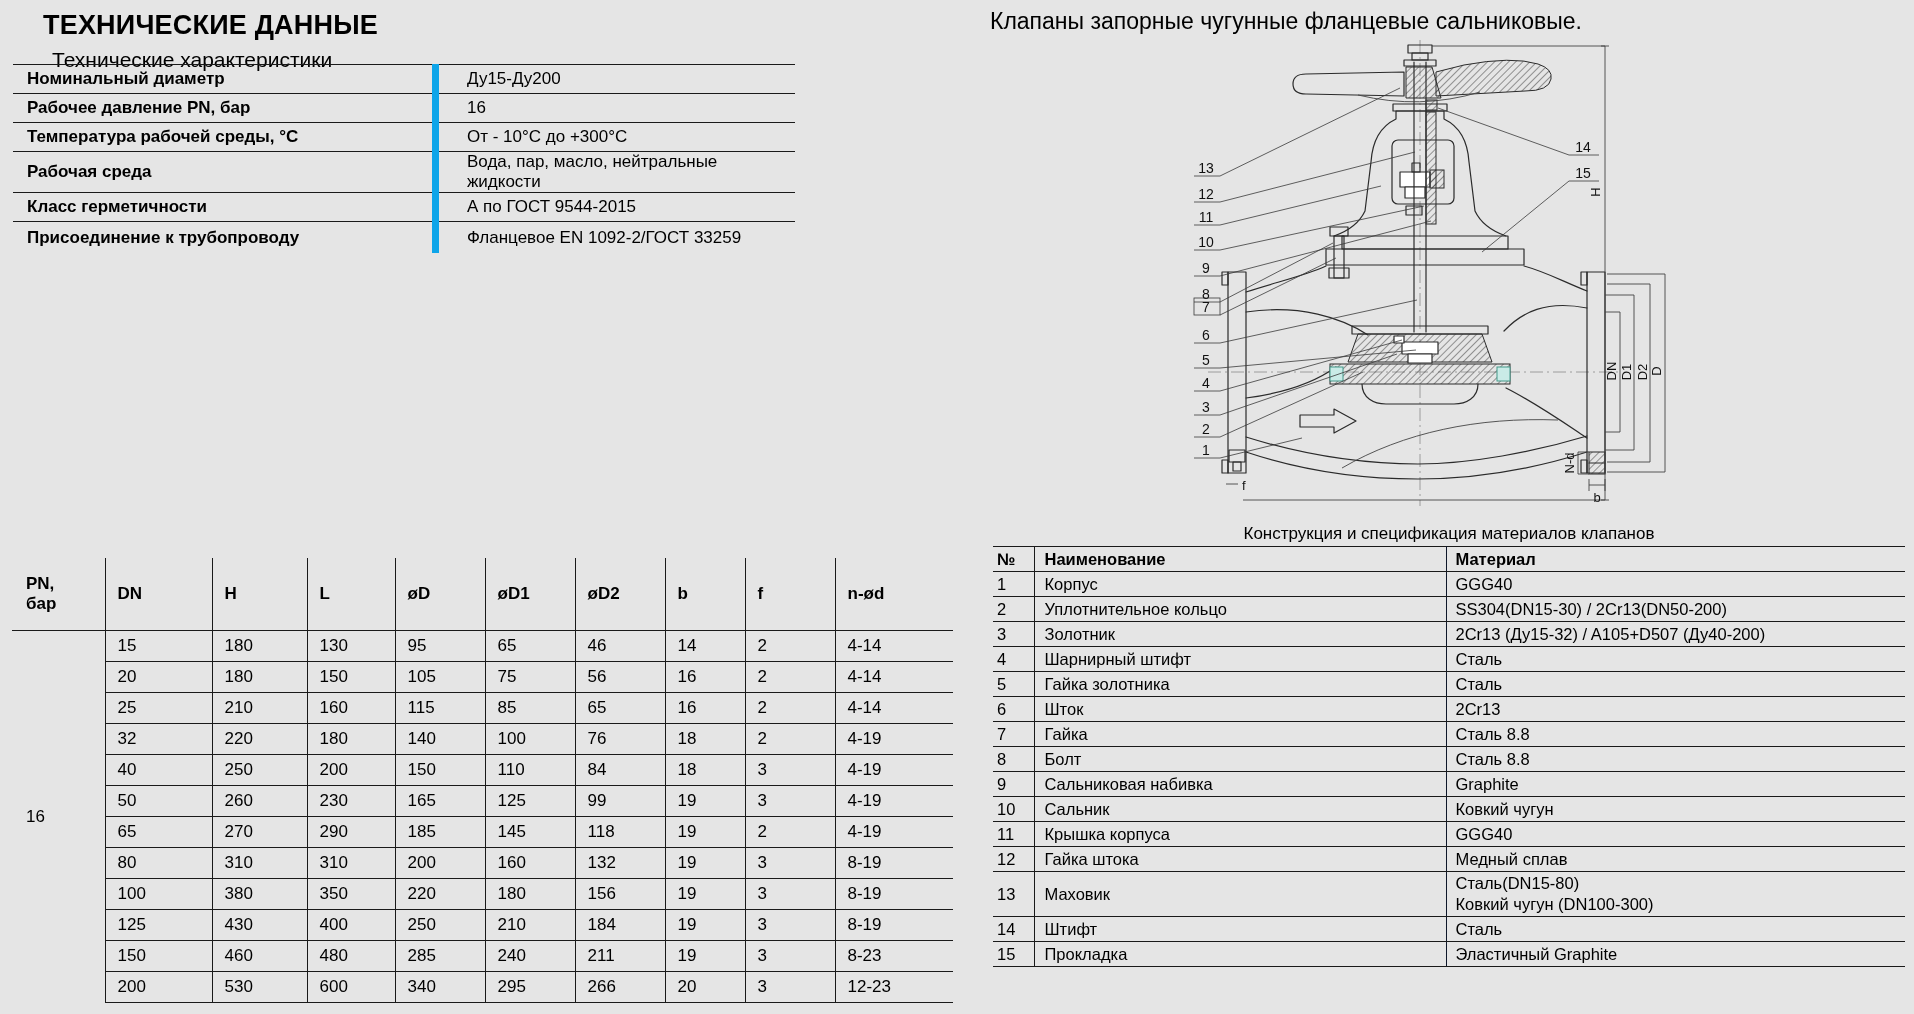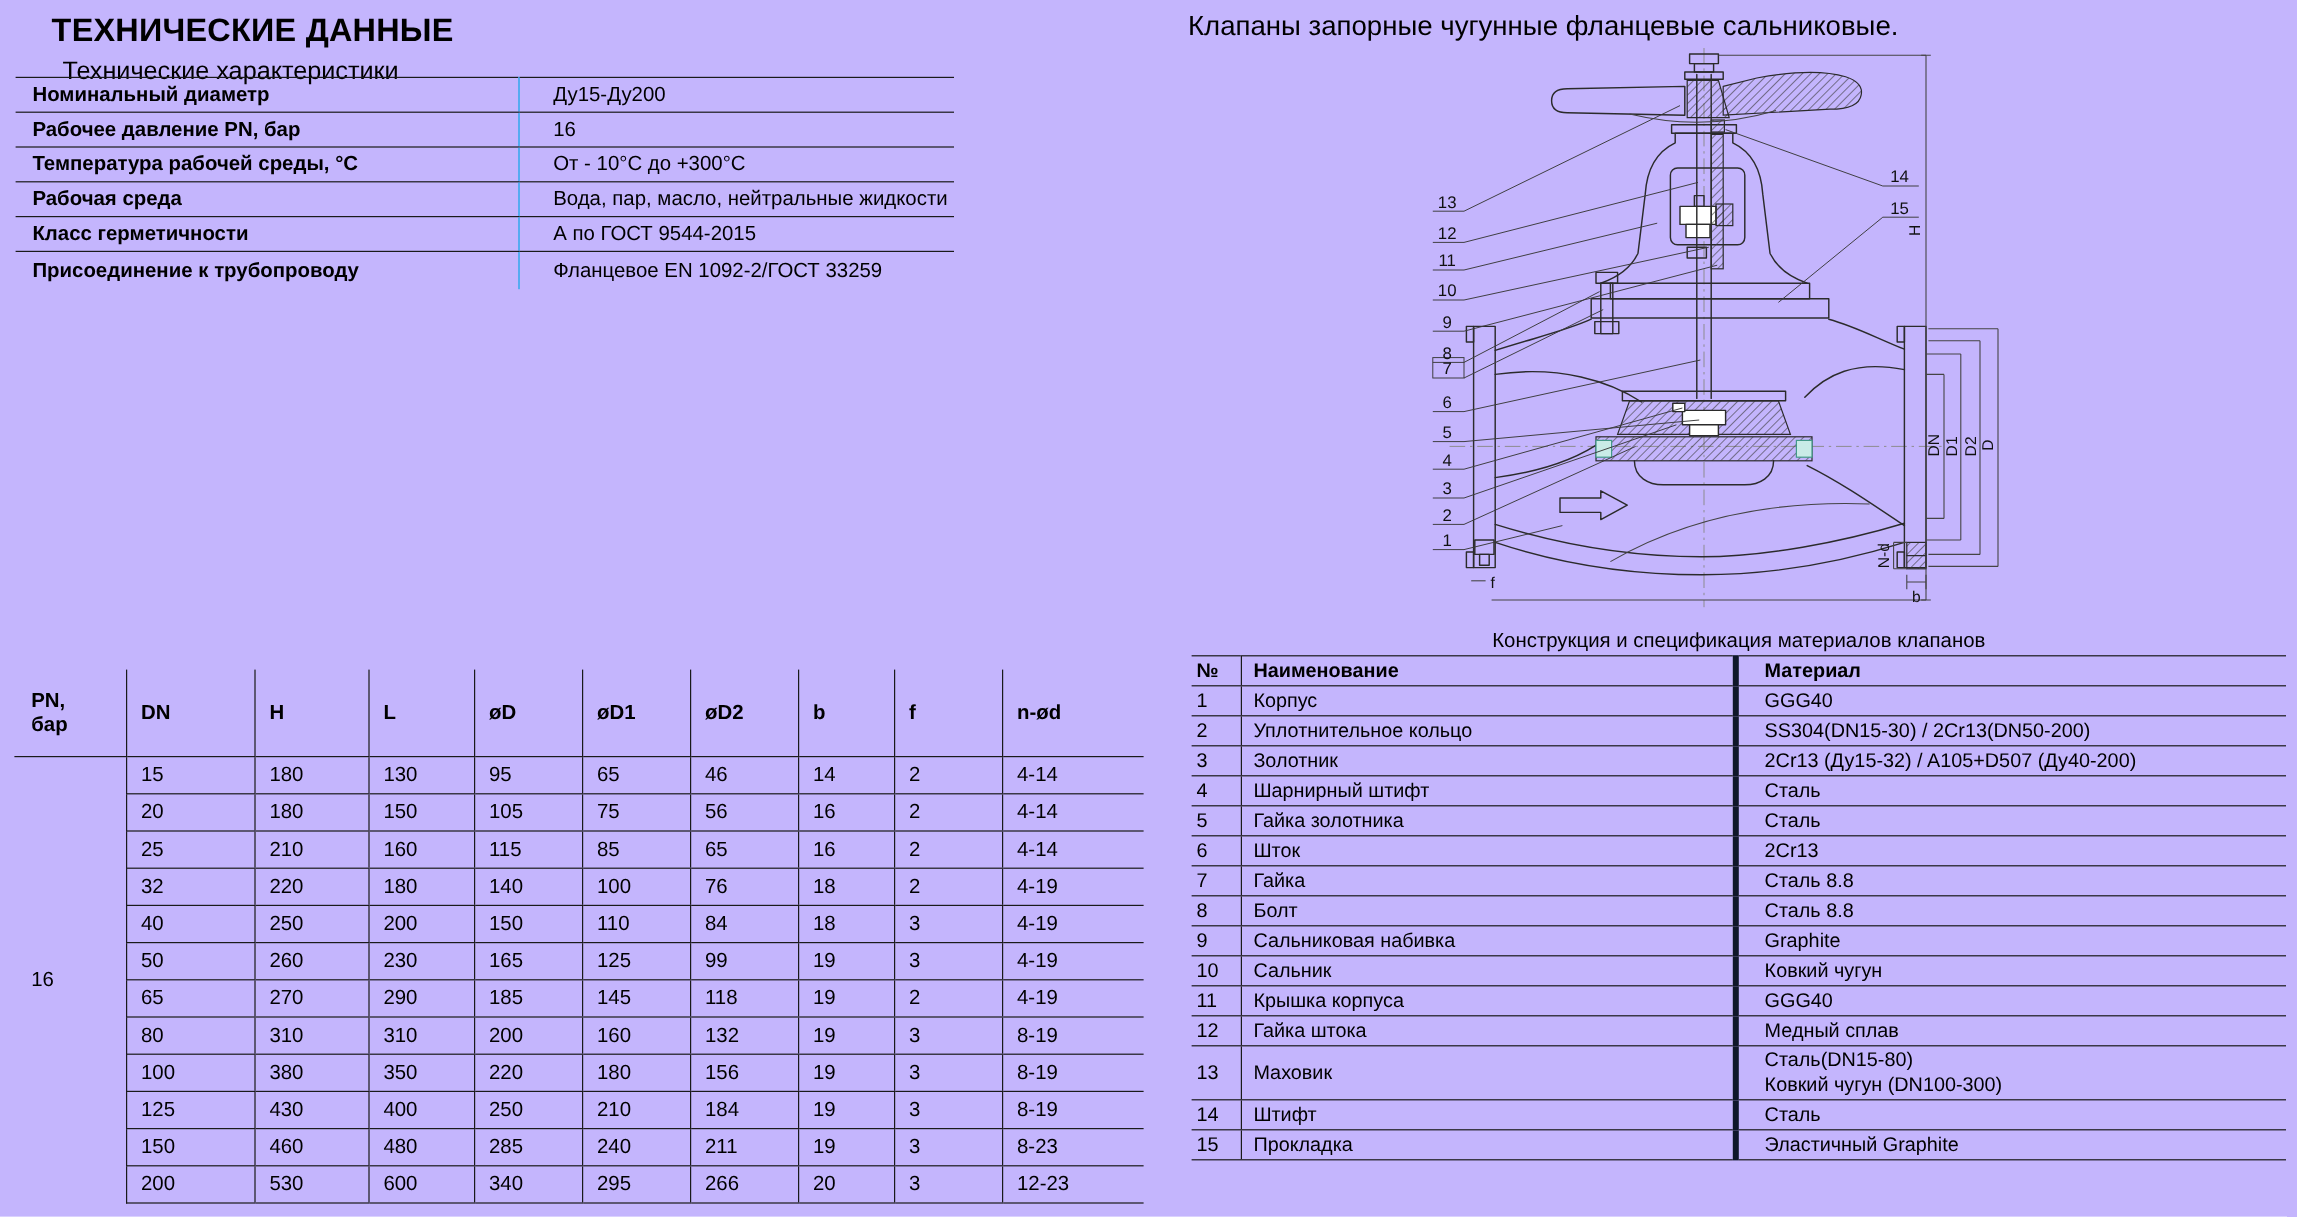--- a/index.html
+++ b/index.html
@@ -1,26 +1,26 @@
 <!DOCTYPE html>
 <html><head>
 <meta charset="utf-8">
 <style>
   html,body{margin:0;padding:0;background:#fff;}
-  #page{position:relative;width:1914px;height:1014px;background:#c4b5fd;overflow:hidden;
+  #page{position:relative;width:1914px;height:1014px;background:#e5e5e5;overflow:hidden;
         font-family:"Liberation Sans",sans-serif;color:#000;}
   
   #title{position:absolute;left:43px;top:10px;font-size:27px;font-weight:bold;letter-spacing:.2px;}
   #subtitle{position:absolute;left:52px;top:48px;font-size:21px;}
   table{border-collapse:collapse;}
   
   #char-table{position:absolute;left:13px;top:64px;width:782px;border-top:1px solid #1a1a1a;}
   #char-table td{font-size:17px;height:28px;padding:0 0 0 14px;vertical-align:middle;}
   #char-table td.lab{width:405px;font-weight:bold;}
-  #char-table td.val{border-left:1px solid #0ea5e9;padding-left:28px;}
+  #char-table td.val{border-left:7px solid #0ea5e9;padding-left:28px;}
   #char-table tr:not(:last-child) td{border-bottom:1px solid #1a1a1a;}
   #char-table tr:last-child td{height:31px;}
   
   #dims-table{position:absolute;left:12px;top:558px;}
   #dims-table th,#dims-table td{font-size:17px;text-align:left;vertical-align:middle;
       border-left:1px solid #1a1a1a;padding:0 6px 0 12px;}
   #dims-table th{height:72px;font-weight:bold;border-bottom:1px solid #1a1a1a;}
   #dims-table th.no-bl{border-left:none;white-space:pre-line;padding-left:14px;}
   #dims-table td{height:30px;border-bottom:1px solid #1a1a1a;}
   #dims-table td.pn-cell{border-left:none;border-bottom:none;padding-left:14px;vertical-align:middle;}
@@ -30,21 +30,21 @@
   #dims-table col.c-d2{width:90px;} #dims-table col.c-b{width:80px;}
   #dims-table col.c-f{width:90px;}  #dims-table col.c-nd{width:118px;}
   
   #right-caption{position:absolute;left:990px;top:8px;font-size:23px;}
   #materials-title{position:absolute;left:993px;top:524px;width:912px;text-align:center;font-size:17px;}
   #mat-table{position:absolute;left:993px;top:546px;width:912px;border-top:1px solid #1a1a1a;}
   #mat-table th,#mat-table td{font-size:16.5px;text-align:left;border-bottom:1px solid #1a1a1a;
       padding:1px 4px 1px 4px;height:22px;vertical-align:middle;}
   #mat-table th{font-weight:bold;}
   #mat-table .c-name{border-left:1px solid #1a1a1a;padding-left:10px;}
-  #mat-table .c-mat{border-left:5px solid #0f172a;padding-left:22px;}
+  #mat-table .c-mat{border-left:1px solid #0f172a;padding-left:9px;}
   #mat-table col.m-no{width:41px;} #mat-table col.m-name{width:412px;} #mat-table col.m-mat{width:459px;}
   #mat-table .mline{line-height:21px;}
   
   #drawing{position:absolute;left:1150px;top:30px;}
   .ln{stroke:#2b2b2b;stroke-width:1.2;fill:none;stroke-linejoin:round;stroke-linecap:round;}
   .lnw{stroke:#2b2b2b;stroke-width:1.2;fill:#fff;stroke-linejoin:round;}
   .hf{stroke:#2b2b2b;stroke-width:1;fill:url(#hatch);}
   .thin{stroke:#444;stroke-width:.9;fill:none;}
   .lead{stroke:#3a3a3a;stroke-width:.8;fill:none;}
   .cline{stroke:#8a8a8a;stroke-width:.8;fill:none;stroke-dasharray:13 4 2 4;}

